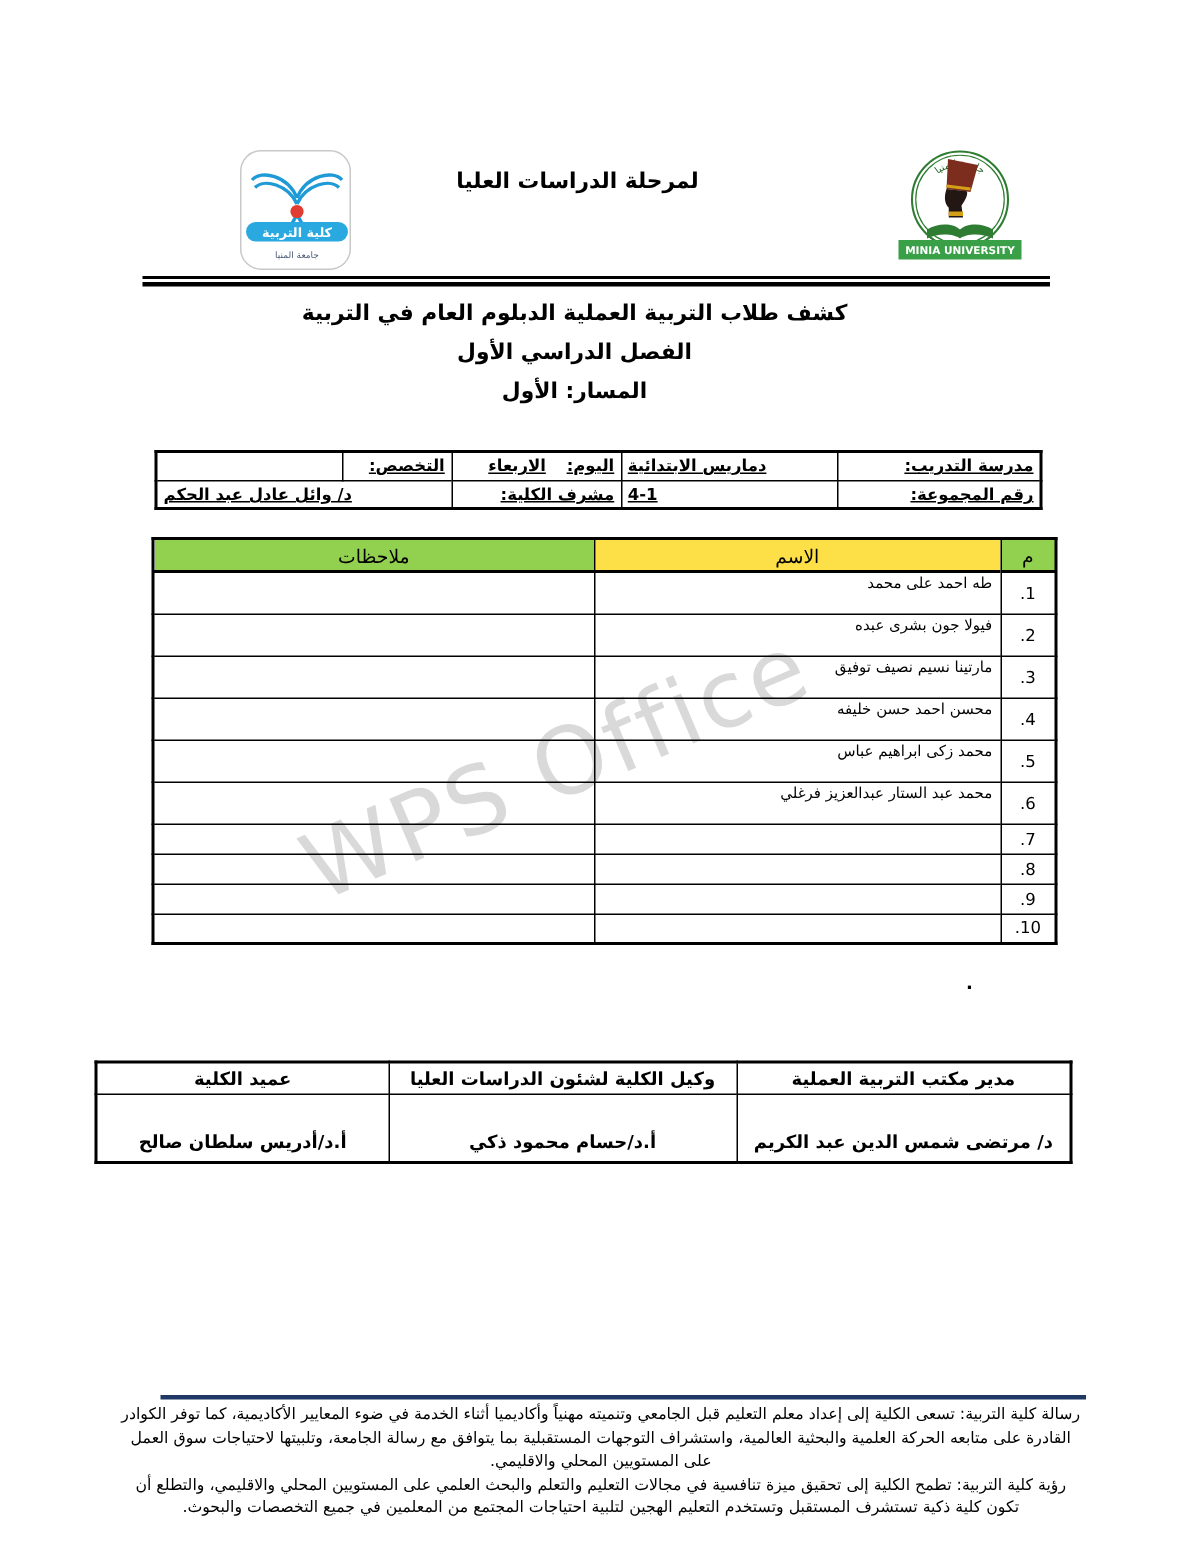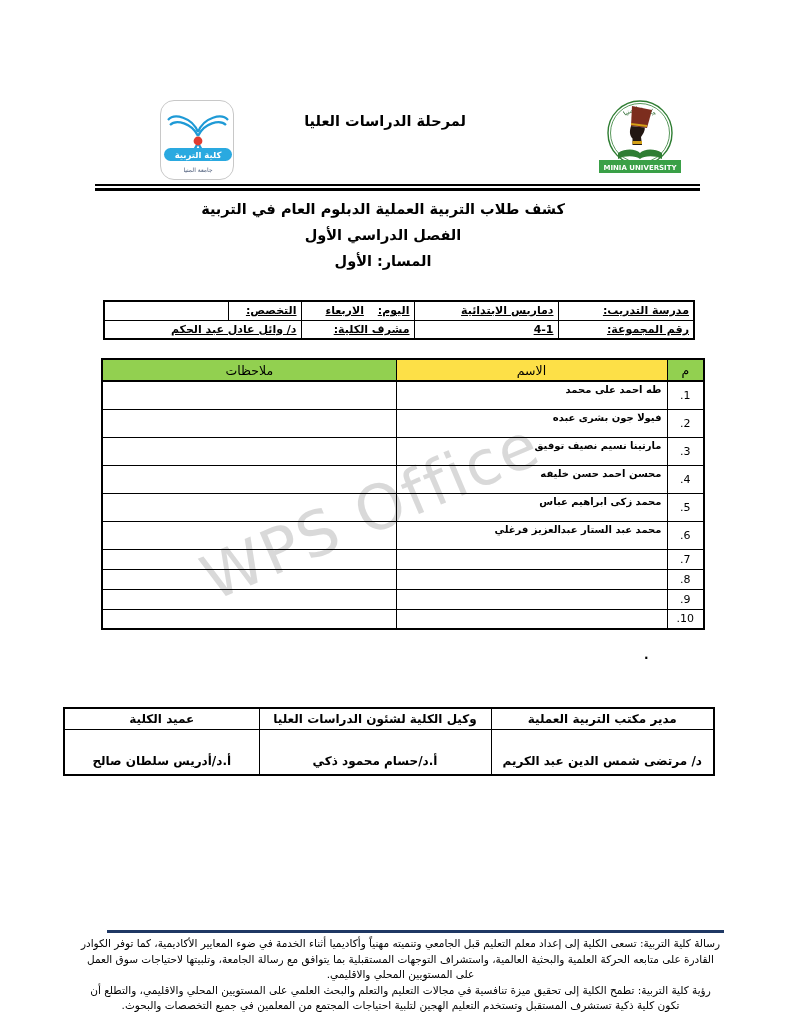--- a/index.html
+++ b/index.html
@@ -37,30 +37,30 @@
 
   
   table { border-collapse:collapse; table-layout:fixed; }
   td, th { border:1px solid #000; overflow:hidden; }
 
   
   .info-tbl { left:103px; top:300px; width:590px; border:2px solid #000;
     direction:rtl; font-size:11px; font-weight:bold; }
   .info-tbl td { height:19px; padding:0 4px; vertical-align:middle; }
   .info-tbl .u { text-decoration:underline; }
-  .info-tbl .c { text-align:right; }
+  .info-tbl .c { text-align:left; }
   .ltr { direction:ltr; unicode-bidi:embed; }
 
   
   .stu-tbl { left:101px; top:358px; width:602px; border:2px solid #000; direction:rtl; }
   .stu-tbl th { background:#92D050; height:22px; font-weight:normal;
     font-size:12.5px; text-align:center; vertical-align:middle; border-bottom:2px solid #000; }
   .stu-tbl td.num { text-align:center; vertical-align:middle; font-size:11px; }
   .stu-tbl td.name { text-align:right; vertical-align:top; padding:2px 5px 0 0;
-    font-size:10px; font-weight:bold; }
+    font-size:10px; font-weight:normal; }
   .stu-tbl tr.tall td { height:28px; }
   .stu-tbl tr.short td { height:20px; }
 
   .stray-dot { left:644px; top:648px; font-size:12px; font-weight:bold; }
 
   
   .sig-tbl { left:63px; top:707px; width:650px; border:2px solid #000;
     direction:rtl; font-weight:bold; text-align:center; }
   .sig-tbl tr.head td { height:21px; font-size:12px; vertical-align:middle; }
   .sig-tbl tr.body td { height:46px; font-size:12px; vertical-align:bottom; padding-bottom:6px; }

